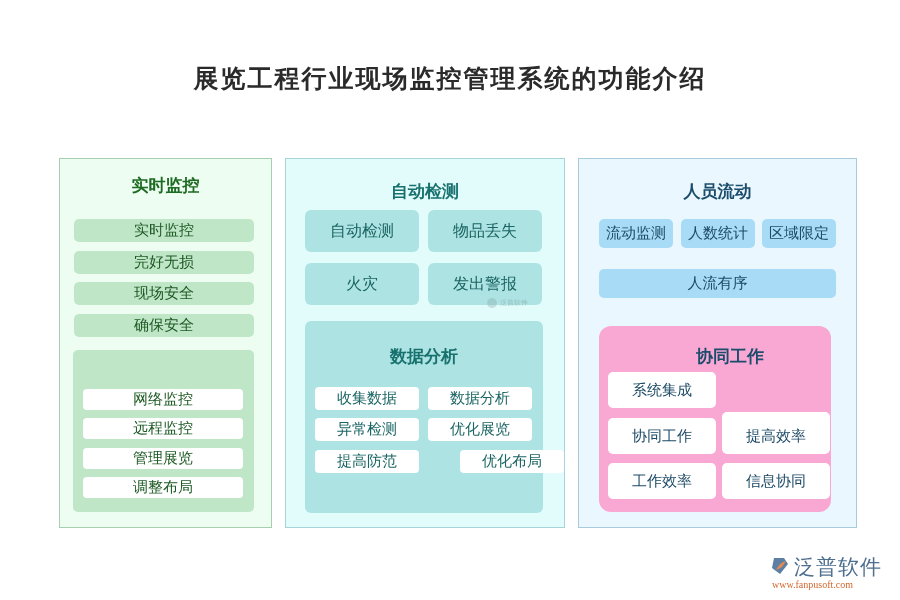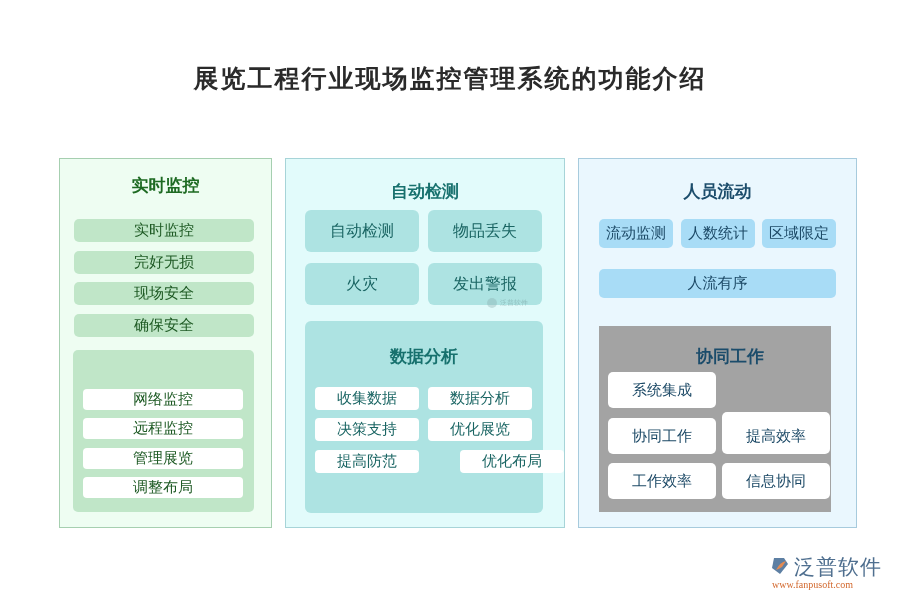--- a/index.html
+++ b/index.html
@@ -28,21 +28,21 @@
 
   
   .p2 .ptitle { color: #17716e; }
   .t-big { background: #ade3e2; border-radius: 6px; color: #1a6563; font-size: 16px; width: 114px; height: 42px; }
   .t-box { background: #ade3e2; border-radius: 6px; left: 19px; width: 238px; top: 162px; height: 192px; }
   .t-white { background: #ffffff; border-radius: 4px; color: #1a6563; font-size: 15px; width: 104px; height: 23px; }
 
   
   .p3 .ptitle { color: #1b4c6b; }
   .b-item { background: #a8dcf6; border-radius: 5px; color: #1c4966; font-size: 15px; height: 29px; }
-  .b-box { background: #a3a3a3; border-radius: 0; left: 20px; width: 232px; top: 167px; height: 186px; }
+  .b-box { background: #f9a8d4; border-radius: 12px; left: 20px; width: 232px; top: 167px; height: 186px; }
   .b-white { background: #ffffff; border-radius: 5px; color: #1c4966; font-size: 15px; width: 108px; height: 36px; }
 
   .wm { position: absolute; left: 487px; top: 298px; display: flex; align-items: center; opacity: 0.35; }
   .wm-icon { width: 10px; height: 10px; border-radius: 50%; background: #8aa; margin-right: 3px; }
   .wm-text { font-size: 7px; color: #577; }
 
   .logo { position: absolute; left: 764px; top: 553px; width: 130px; height: 42px; }
   .logo-icon { position: absolute; left: 6px; top: 3px; width: 20px; height: 20px; }
   .logo-text { position: absolute; left: 30px; top: 0px; font-size: 21px; color: #4f6f8f; letter-spacing: 1px; }
   .logo-url { position: absolute; left: 8px; top: 26px; font-size: 10px; color: #d2672c; font-family: "Liberation Serif", serif; }
@@ -69,21 +69,21 @@
 <div class="panel p2">
   <div class="abs ptitle" style="left:0;width:100%;top:20px;height:24px;">自动检测</div>
   <div class="abs t-big" style="left:19px;top:51px;">自动检测</div>
   <div class="abs t-big" style="left:142px;top:51px;">物品丢失</div>
   <div class="abs t-big" style="left:19px;top:104px;">火灾</div>
   <div class="abs t-big" style="left:142px;top:104px;">发出警报</div>
   <div class="abs t-box" style="display:block;">
     <div class="abs ptitle" style="left:0;width:100%;top:23px;height:24px;">数据分析</div>
     <div class="abs t-white" style="left:10px;top:66px;">收集数据</div>
     <div class="abs t-white" style="left:123px;top:66px;">数据分析</div>
-    <div class="abs t-white" style="left:10px;top:97px;">决策支持</div>
+    <div class="abs t-white" style="left:10px;top:97px;">异常检测</div>
     <div class="abs t-white" style="left:123px;top:97px;">优化展览</div>
     <div class="abs t-white" style="left:10px;top:129px;">提高防范</div>
     <div class="abs t-white" style="left:123px;top:129px;margin-left:32px;">优化布局</div>
   </div>
 </div>
 
 <div class="wm">
   <span class="wm-icon"></span>
   <span class="wm-text">泛普软件</span>
 </div>

